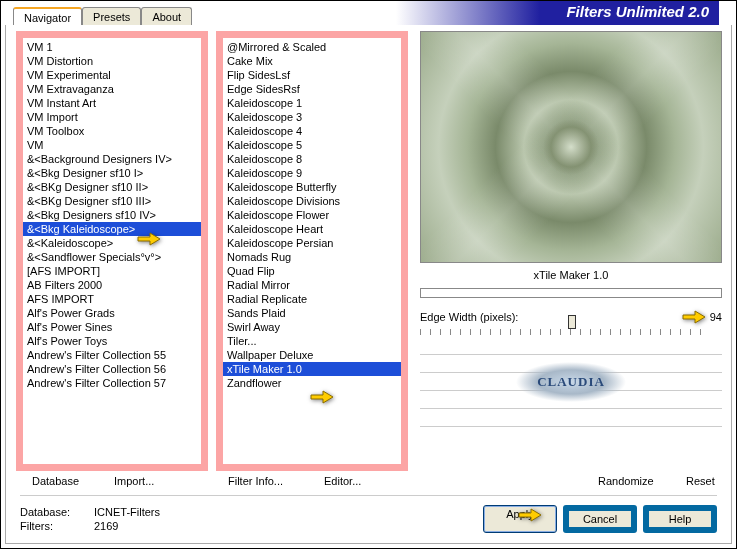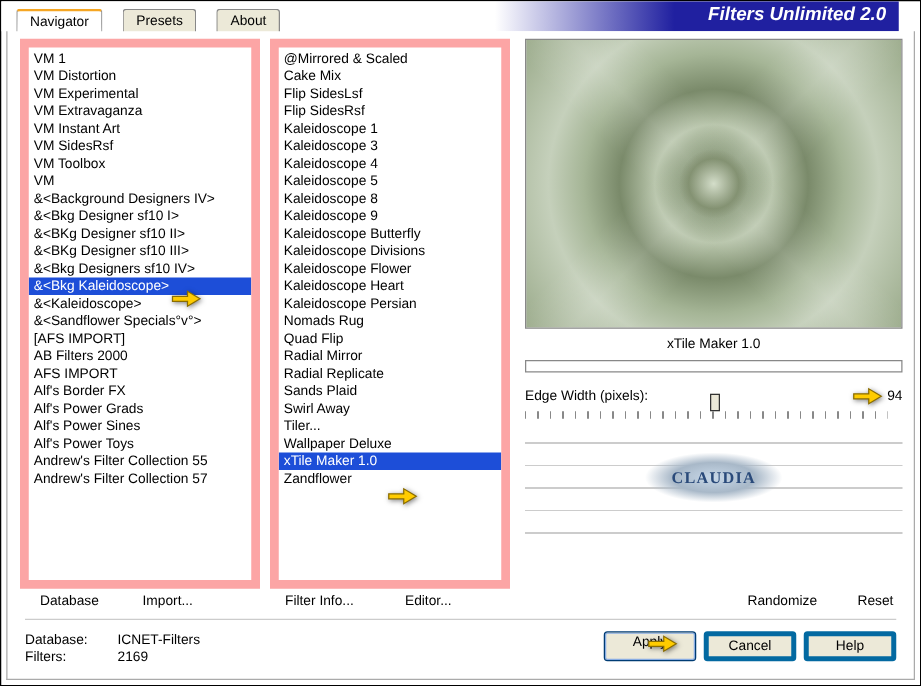--- a/index.html
+++ b/index.html
@@ -1,19 +1,19 @@
 <!DOCTYPE html>
 <html><head>
 <meta charset="utf-8">
 <style>
 *{box-sizing:border-box;margin:0;padding:0;font-family:Tahoma,Arial,sans-serif;font-size:11px;color:#000}
 body{background:#fff;width:737px;height:549px;position:relative;overflow:hidden;border:1px solid #000}
 .header{position:absolute;top:0;left:0;right:17px;height:24px;background:linear-gradient(to right,#fff 0%,#fff 55%,#2020a0 75%,#2020a0 100%)}
 .header-title{position:absolute;right:10px;top:2px;font-family:Arial,sans-serif;font-size:15px;font-weight:bold;font-style:italic;color:#fff}
-.tabs{position:absolute;top:6px;left:12px;display:flex;gap:16px}
+.tabs{position:absolute;top:6px;left:12px;display:flex;gap:0}
 .tab{padding:3px 10px;border:1px solid #888;background:#ece9d8;border-bottom:none;border-radius:3px 3px 0 0;cursor:pointer}
 .tab.active{background:#fff;border-top:2px solid #f5a623}
 .body-area{position:absolute;top:24px;left:4px;right:4px;bottom:4px;background:#fff;border:1px solid #aaa;border-top:none}
 .list-col{position:absolute;top:6px;border:7px solid #fca5a5;background:#fff;overflow:hidden}
 .list-col.c1{left:10px;width:192px;height:440px}
 .list-col.c2{left:210px;width:192px;height:440px}
 .list-inner{padding:2px 0;overflow-y:scroll;height:100%;scrollbar-width:auto}
 .list-item{padding:1px 4px;white-space:nowrap;cursor:pointer}
 .list-item.sel{background:#1d4ed8;color:#fff}
 .list-col ::-webkit-scrollbar{width:16px}
@@ -37,21 +37,21 @@
 .btn-flat.fi{top:450px;left:222px}
 .btn-flat.ed{top:450px;left:318px}
 .btn-flat.ra{top:450px;left:592px}
 .btn-flat.re{top:450px;left:680px}
 .hr{position:absolute;height:1px;background:#ccc;left:14px;right:14px}
 .hr.h1{top:470px}
 .footer{position:absolute;top:480px;left:14px}
 .footer div{line-height:14px}
 .footer .lbl{display:inline-block;width:74px}
 .btns{position:absolute;top:480px;right:14px;display:flex;gap:6px}
-.btn{padding:2px 0;width:74px;text-align:center;border:4px solid #0369a1;background:#ece9d8;border-radius:3px;cursor:pointer}
+.btn{padding:2px 0;width:74px;text-align:center;border:6px solid #0369a1;background:#ece9d8;border-radius:3px;cursor:pointer}
 .btn.primary{border:1px solid #003c74;box-shadow:0 0 0 1px #89ade4 inset}
 .pointer{position:absolute;width:26px;height:20px;z-index:50}
 .pointer svg{width:100%;height:100%;filter:drop-shadow(1px 1px 2px rgba(0,0,0,.5))}
 .pointer.p1{top:228px;left:135px}
 .pointer.p2{top:386px;left:308px}
 .pointer.p3{top:306px;left:680px}
 .pointer.p4{top:504px;left:516px}
 </style>
 </head>
 <body>
@@ -68,49 +68,49 @@
 
 <div class="body-area">
 
   <div class="list-col c1">
     <div class="list-inner" id="list1">
         <div class="list-item">VM 1</div>
         <div class="list-item">VM Distortion</div>
         <div class="list-item">VM Experimental</div>
         <div class="list-item">VM Extravaganza</div>
         <div class="list-item">VM Instant Art</div>
-        <div class="list-item">VM SidesRsf</div>
+        <div class="list-item">VM Import</div>
         <div class="list-item">VM Toolbox</div>
         <div class="list-item">VM</div>
         <div class="list-item">&amp;&lt;Background Designers IV&gt;</div>
         <div class="list-item">&amp;&lt;Bkg Designer sf10 I&gt;</div>
         <div class="list-item">&amp;&lt;BKg Designer sf10 II&gt;</div>
         <div class="list-item">&amp;&lt;BKg Designer sf10 III&gt;</div>
         <div class="list-item">&amp;&lt;Bkg Designers sf10 IV&gt;</div>
         <div class="list-item sel">&amp;&lt;Bkg Kaleidoscope&gt;</div>
         <div class="list-item">&amp;&lt;Kaleidoscope&gt;</div>
         <div class="list-item">&amp;&lt;Sandflower Specials°v°&gt;</div>
         <div class="list-item">[AFS IMPORT]</div>
         <div class="list-item">AB Filters 2000</div>
         <div class="list-item">AFS IMPORT</div>
-        <div class="list-item">Alf's Border FX</div>
         <div class="list-item">Alf's Power Grads</div>
         <div class="list-item">Alf's Power Sines</div>
         <div class="list-item">Alf's Power Toys</div>
         <div class="list-item">Andrew's Filter Collection 55</div>
+        <div class="list-item">Andrew's Filter Collection 56</div>
         <div class="list-item">Andrew's Filter Collection 57</div>
       </div>
   </div>
 
   <div class="list-col c2">
     <div class="list-inner" id="list2">
         <div class="list-item">@Mirrored &amp; Scaled</div>
         <div class="list-item">Cake Mix</div>
         <div class="list-item">Flip SidesLsf</div>
-        <div class="list-item">Flip SidesRsf</div>
+        <div class="list-item">Edge SidesRsf</div>
         <div class="list-item">Kaleidoscope 1</div>
         <div class="list-item">Kaleidoscope 3</div>
         <div class="list-item">Kaleidoscope 4</div>
         <div class="list-item">Kaleidoscope 5</div>
         <div class="list-item">Kaleidoscope 8</div>
         <div class="list-item">Kaleidoscope 9</div>
         <div class="list-item">Kaleidoscope Butterfly</div>
         <div class="list-item">Kaleidoscope Divisions</div>
         <div class="list-item">Kaleidoscope Flower</div>
         <div class="list-item">Kaleidoscope Heart</div>

